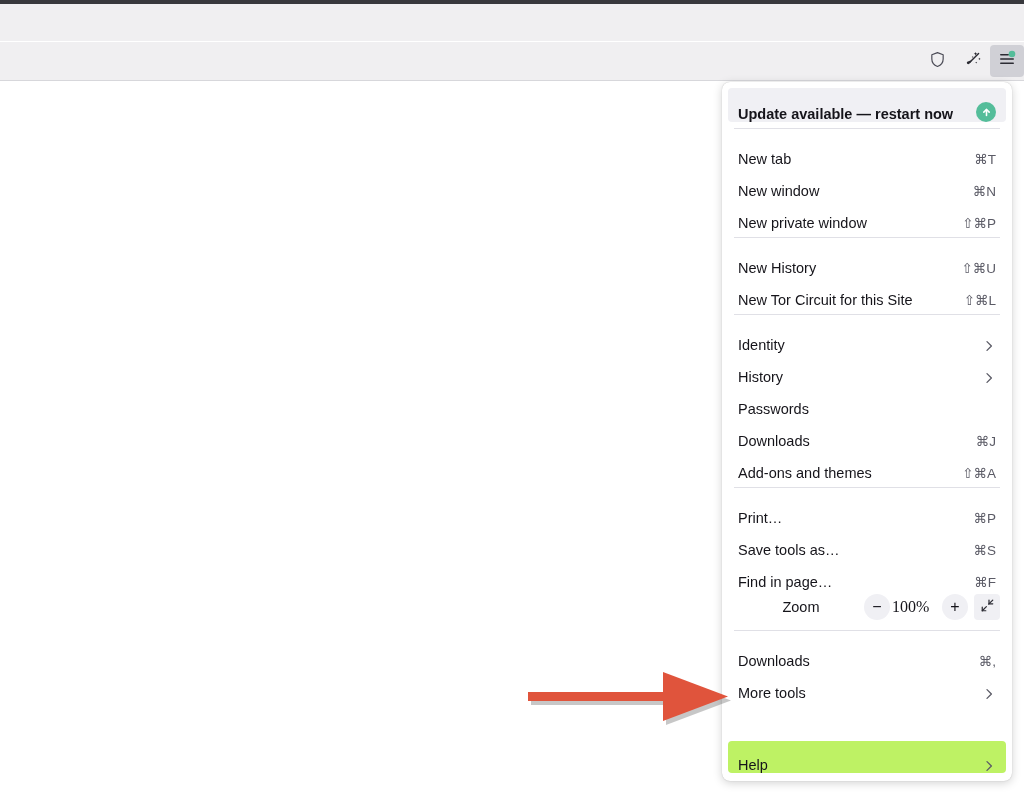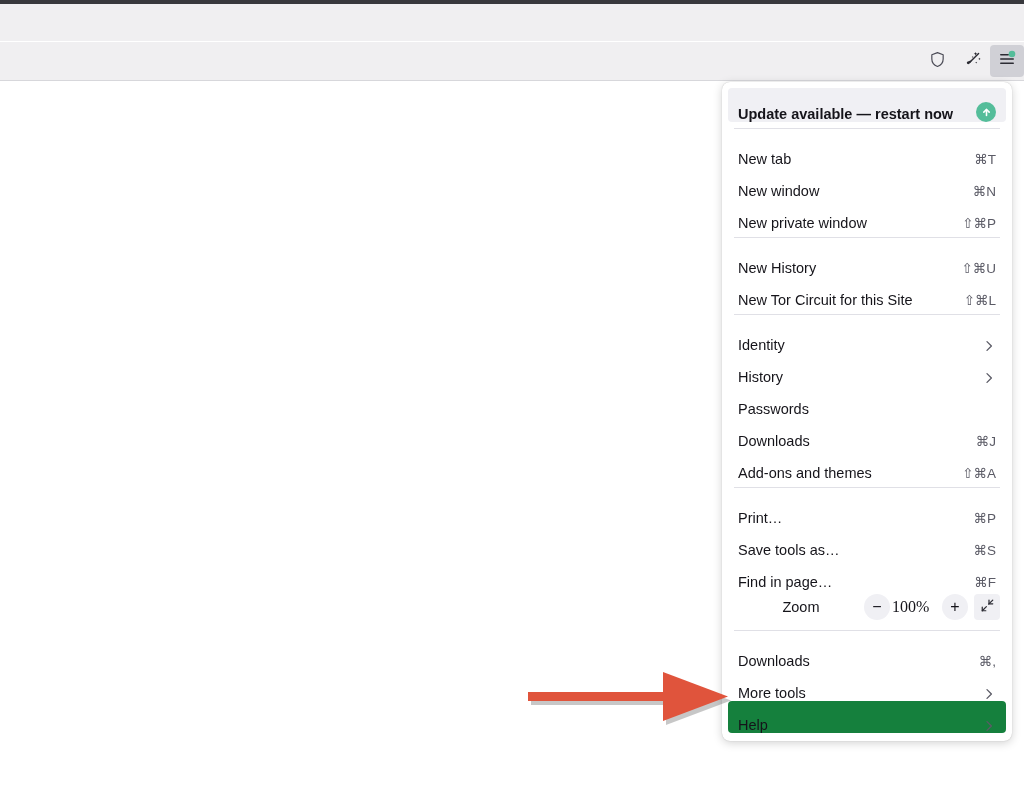--- a/index.html
+++ b/index.html
@@ -116,21 +116,22 @@
   .menu-item .shortcut {
     flex: 0 0 auto;
     color: #5b5b66;
     font-size: 13.5px;
     margin-left: 12px;
   }
   .menu-item.highlight {
     background: #f0f0f4;
   }
   .menu-item.selected {
-    background: #15803d;
+    background: #bef264;
+    margin-top: 40px;
   }
   .menu-item.banner {
     font-weight: bold;
     height: 34px;
   }
 
   .chev {
     flex: 0 0 auto;
     width: 14px;
     height: 14px;

